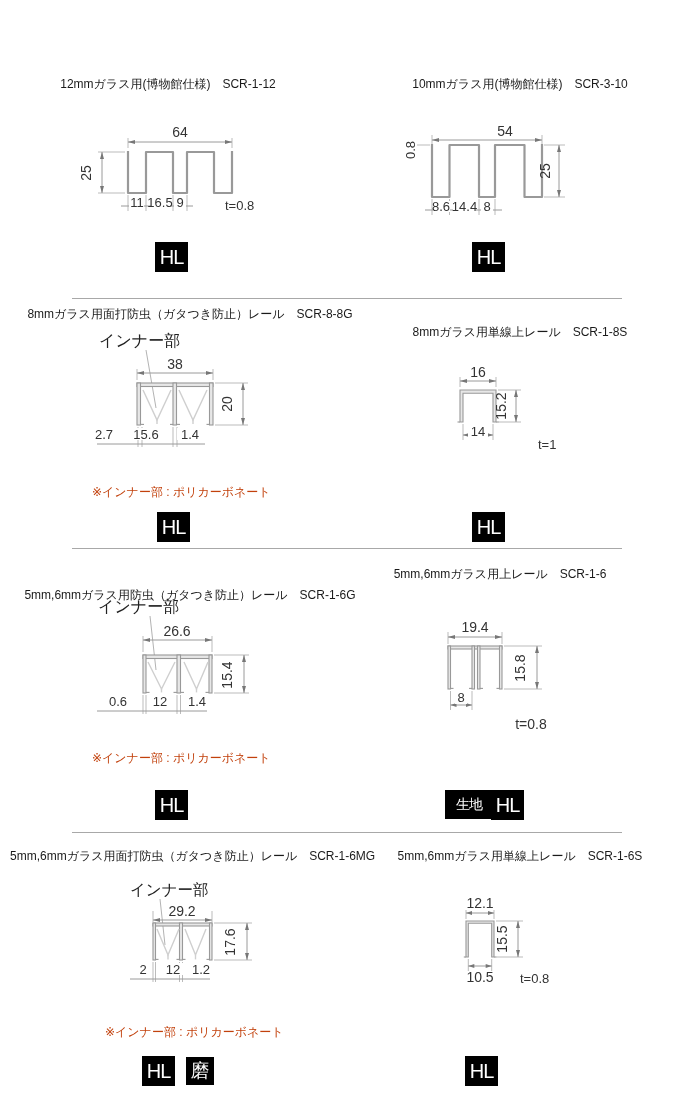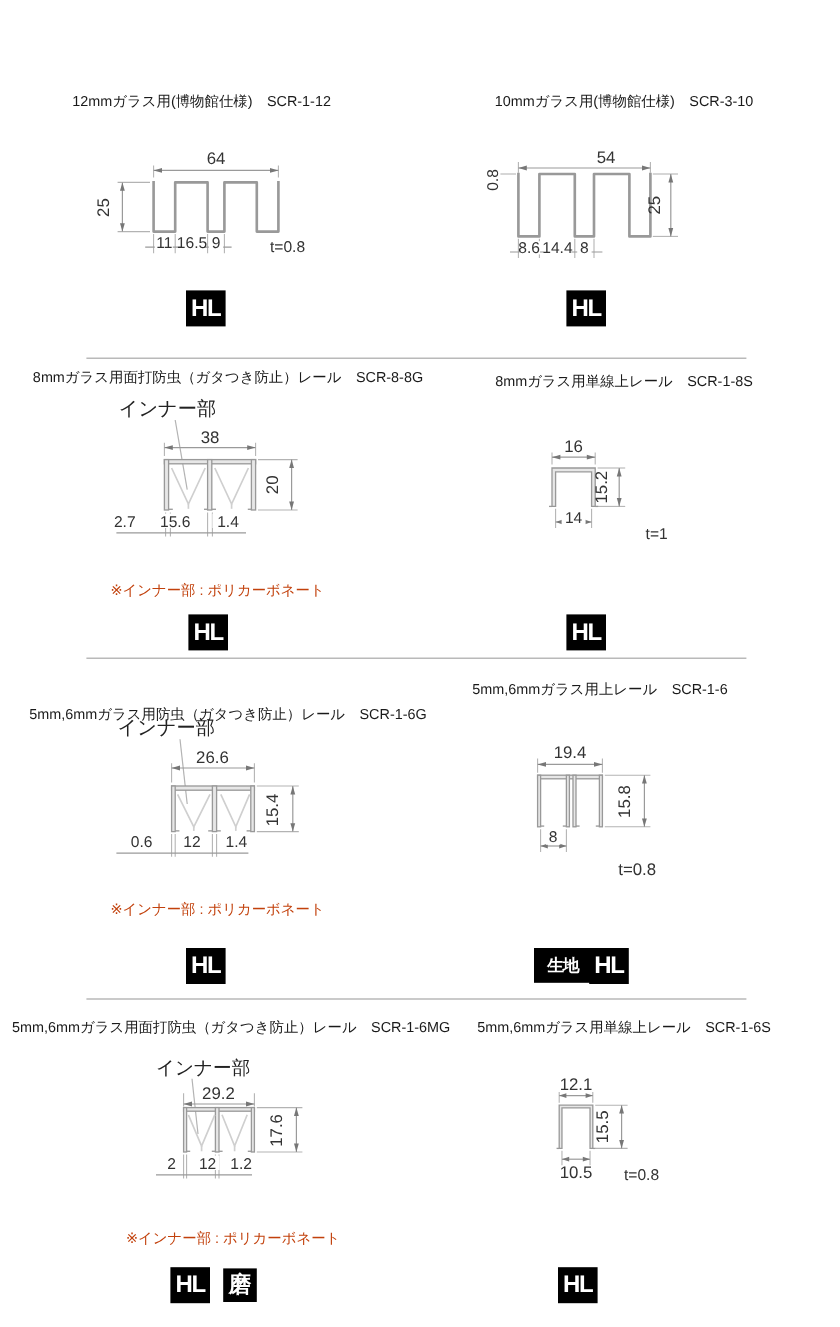--- a/index.html
+++ b/index.html
@@ -6,21 +6,21 @@
   html,body{margin:0;padding:0;background:#fff;}
   body{font-family:"Liberation Sans","DejaVu Sans",sans-serif;}
   #page{position:relative;width:700px;height:1106px;background:#fff;overflow:hidden;}
   .page-title{position:absolute;left:0;top:10px;width:700px;text-align:center;
     font-size:19px;font-weight:bold;color:#111;letter-spacing:1px;}
   .panel{position:absolute;}
   .panel-title{position:absolute;text-align:center;font-size:12px;color:#1a1a1a;white-space:nowrap;}
   .note{position:absolute;font-size:12px;color:#c2410c;white-space:nowrap;}
   .badge{position:absolute;background:var(--badge-bg);color:var(--badge-fg);
     display:flex;align-items:center;justify-content:center;
-    font-weight:bold;}
+    font-weight:normal;}
   .badge-hl{width:33px;height:30px;font-size:20px;letter-spacing:-1px;}
   .badge-k2{width:48px;height:29px;font-size:14px;letter-spacing:-1px;}
   .badge-k1{width:28px;height:28px;font-size:19px;}
   .divider{position:absolute;left:72px;width:550px;height:1px;background:#a8a8a8;}
   svg{position:absolute;overflow:visible;}
   svg text{font-family:"Liberation Sans","DejaVu Sans",sans-serif;fill:var(--dim);}
   .dimtxt{font-size:14px;text-anchor:middle;}
   .sm{font-size:13px;}
   .st{font-size:13px;text-anchor:start;}
   .label-txt{font-size:16px;fill:#222;text-anchor:start;}
@@ -156,21 +156,21 @@
       <text class="dimtxt" transform="translate(147,76) rotate(-90)">20</text>
       <text class="dimtxt sm" x="19" y="111">2.7</text>
       <text class="dimtxt sm" x="61" y="111">15.6</text>
       <text class="dimtxt sm" x="105" y="111">1.4</text>
     </svg>
     <div class="note" style="left:92px;top:484px;">※インナー部 : ポリカーボネート</div>
     <div class="badge badge-hl" style="left:157px;top:512px;">HL</div>
   </div>
 
   <div class="panel">
-    <div class="panel-title" style="left:360px;top:310px;width:320px;">8mmガラス用単線上レール　SCR-1-8S</div>
+    <div class="panel-title" style="left:360px;top:324px;width:320px;">8mmガラス用単線上レール　SCR-1-8S</div>
     <svg style="left:420px;top:355px;" width="180" height="105" viewBox="0 0 180 105">
       <g>
         <line class="ext" x1="40" y1="32" x2="40" y2="22"></line>
           <line class="ext" x1="76" y1="32" x2="76" y2="22"></line>
         <line class="dim" x1="40" y1="26" x2="76" y2="26"></line>
         <polygon class="arr" points="40,26 47,24 47,28"></polygon>
           <polygon class="arr" points="76,26 69,24 69,28"></polygon>
         <line class="ext" x1="78" y1="35" x2="101" y2="35"></line>
           <line class="ext" x1="78" y1="67" x2="101" y2="67"></line>
         <line class="dim" x1="96" y1="35" x2="96" y2="67"></line>

